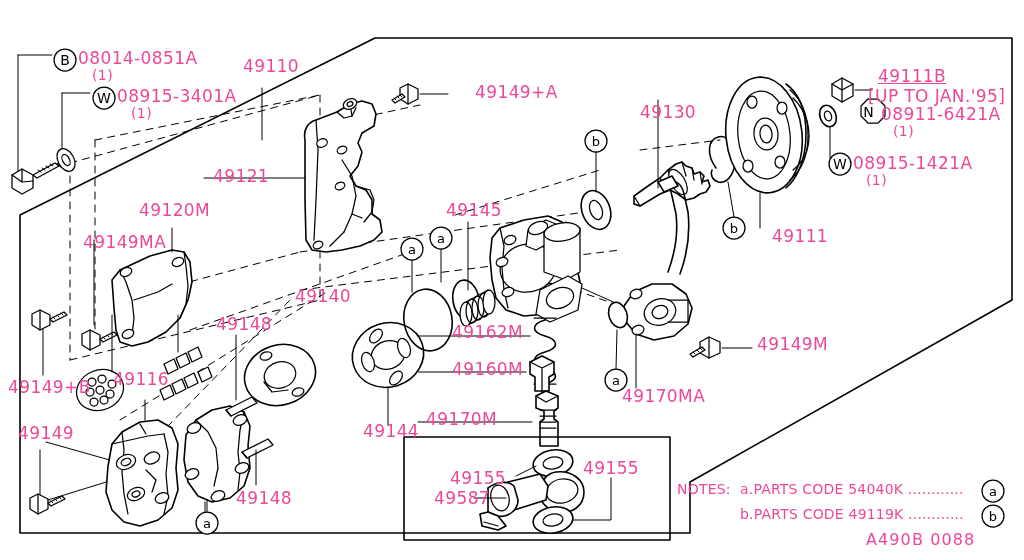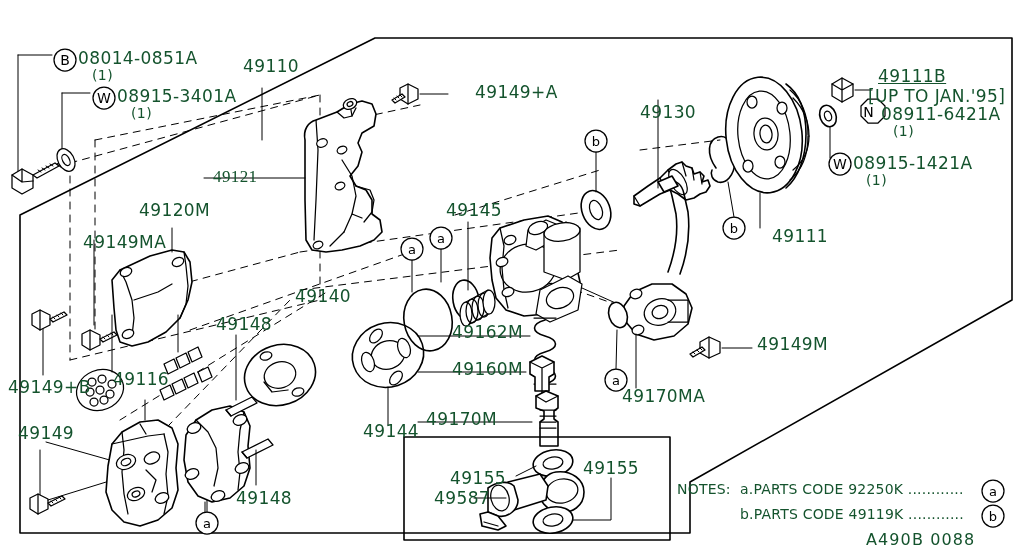--- a/index.html
+++ b/index.html
@@ -9,21 +9,21 @@
     font-family:"DejaVu Sans","Liberation Sans",sans-serif;
     color:#000;
   }
   #stage{position:relative;width:1024px;height:560px;background:#fff;}
   #art{position:absolute;left:0;top:0;width:1024px;height:560px;}
   .lbl{
     position:absolute;
     font-family:"DejaVu Sans","Liberation Sans",sans-serif;
     font-size:17px;
     letter-spacing:0.4px;
-    color:#14532d;
+    color:#ec4899;
     white-space:pre;
     line-height:1.05;
   }
   .lbl.sm{font-size:14px;}
   .lbl.note{font-size:14px;letter-spacing:0.2px;}
   .lbl.code{font-size:16px;letter-spacing:1.1px;}
 </style>
 </head>
 <body>
 
@@ -455,21 +455,21 @@
 
   </svg>
 
   <div class="lbl" style="left:78px;top:50px;">08014-0851A</div>
   <div class="lbl sm" style="left:92px;top:68px;">(1)</div>
 
   <div class="lbl" style="left:117px;top:88px;">08915-3401A</div>
   <div class="lbl sm" style="left:131px;top:106px;">(1)</div>
 
   <div class="lbl" style="left:243px;top:58px;">49110</div>
-  <div class="lbl" style="left:213px;top:168px;font-family:Liberation Serif, serif;">49121</div>
+  <div class="lbl" style="left:213px;top:168px;">49121</div>
   <div class="lbl" style="left:139px;top:202px;">49120M</div>
   <div class="lbl" style="left:83px;top:234px;">49149MA</div>
   <div class="lbl" style="left:8px;top:379px;">49149+B</div>
   <div class="lbl" style="left:113px;top:371px;">49116</div>
   <div class="lbl" style="left:18px;top:425px;">49149</div>
   <div class="lbl" style="left:216px;top:316px;">49148</div>
   <div class="lbl" style="left:236px;top:490px;">49148</div>
   <div class="lbl" style="left:295px;top:288px;">49140</div>
   <div class="lbl" style="left:363px;top:423px;">49144</div>
   <div class="lbl" style="left:446px;top:202px;">49145</div>
@@ -487,17 +487,17 @@
   <div class="lbl" style="left:881px;top:106px;">08911-6421A</div>
   <div class="lbl sm" style="left:893px;top:124px;">(1)</div>
   <div class="lbl" style="left:853px;top:155px;">08915-1421A</div>
   <div class="lbl sm" style="left:866px;top:173px;">(1)</div>
 
   <div class="lbl" style="left:450px;top:470px;">49155</div>
   <div class="lbl" style="left:583px;top:460px;">49155</div>
   <div class="lbl" style="left:434px;top:490px;text-align:right;">49587</div>
 
   <div class="lbl note" style="left:677px;top:482px;">NOTES:</div>
-  <div class="lbl note" style="left:740px;top:482px;">a.PARTS CODE 92250K ............</div>
+  <div class="lbl note" style="left:740px;top:482px;">a.PARTS CODE 54040K ............</div>
   <div class="lbl note" style="left:740px;top:507px;">b.PARTS CODE 49119K ............</div>
   <div class="lbl code" style="left:866px;top:532px;">A490B 0088</div>
 
 </div>
 
 </body></html>

